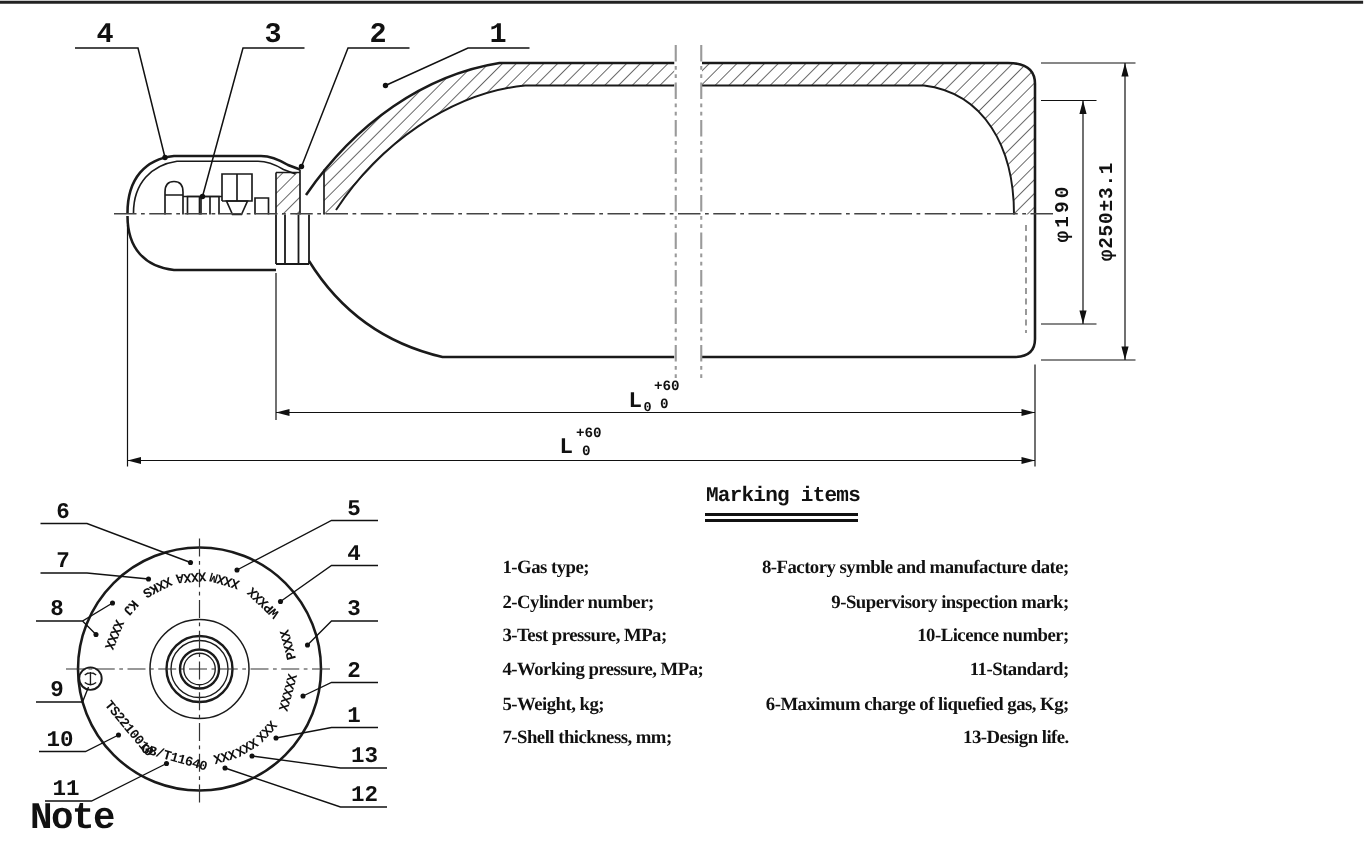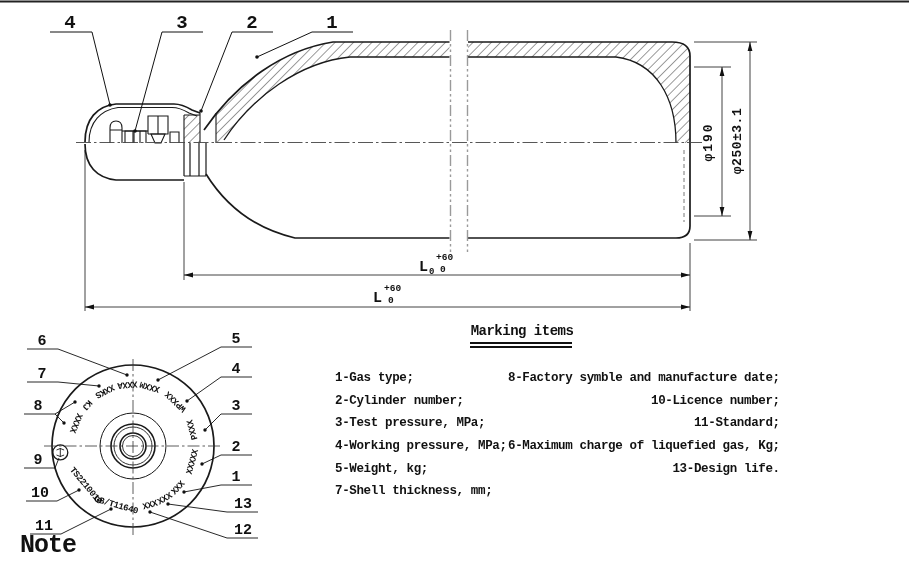--- a/index.html
+++ b/index.html
@@ -3,21 +3,21 @@
 <meta charset="utf-8">
 <style>
   html,body{margin:0;padding:0;background:#fff;}
   #canvas{position:relative;width:909px;height:567px;background:#fff;overflow:hidden;
           font-family:"Liberation Mono",monospace;color:#111;}
   #drawing-svg{position:absolute;left:0;top:0;}
   .txtblock{position:absolute;font-weight:bold;color:#111;white-space:pre;}
   #marking-heading{left:470px;top:323px;width:104px;text-align:center;font-size:14px;letter-spacing:-0.5px;}
   .heading-underline{position:absolute;left:470px;width:102px;height:1.5px;background:#111;}
   #hu1{top:342px;} #hu2{top:346px;}
-  .mi-col{position:absolute;top:367px;font-size:12.5px;letter-spacing:-0.35px;font-weight:bold;}
+  .mi-col{position:absolute;top:367px;font-size:12.5px;letter-spacing:-0.35px;font-weight:bold;font-family:Liberation Serif, serif;}
   .mi-col div{height:22.7px;line-height:22.7px;white-space:pre;}
   #mi-left{left:335px;} #mi-right{left:508px;text-align:right;}
   #note-label{left:20px;top:531px;font-size:25px;letter-spacing:-1px;}
   svg text{font-family:"Liberation Mono",monospace;font-weight:bold;fill:#111;}
 </style>
 </head>
 <body>
 <div id="canvas">
 
 <svg id="drawing-svg" width="909" height="567" viewBox="0 0 909 567">
@@ -211,20 +211,21 @@
 <div class="mi-col" id="mi-left">
   <div>1-Gas type;</div>
   <div>2-Cylinder number;</div>
   <div>3-Test pressure, MPa;</div>
   <div>4-Working pressure, MPa;</div>
   <div>5-Weight, kg;</div>
   <div>7-Shell thickness, mm;</div>
 </div>
 <div class="mi-col" id="mi-right">
   <div>8-Factory symble and manufacture date;</div>
+  <div>9-Supervisory inspection mark;</div>
   <div>10-Licence number;</div>
   <div>11-Standard;</div>
   <div>6-Maximum charge of liquefied gas, Kg;</div>
   <div>13-Design life.</div>
 </div>
 
 <div class="txtblock" id="note-label">Note</div>
 </div>
 
 </body></html>

